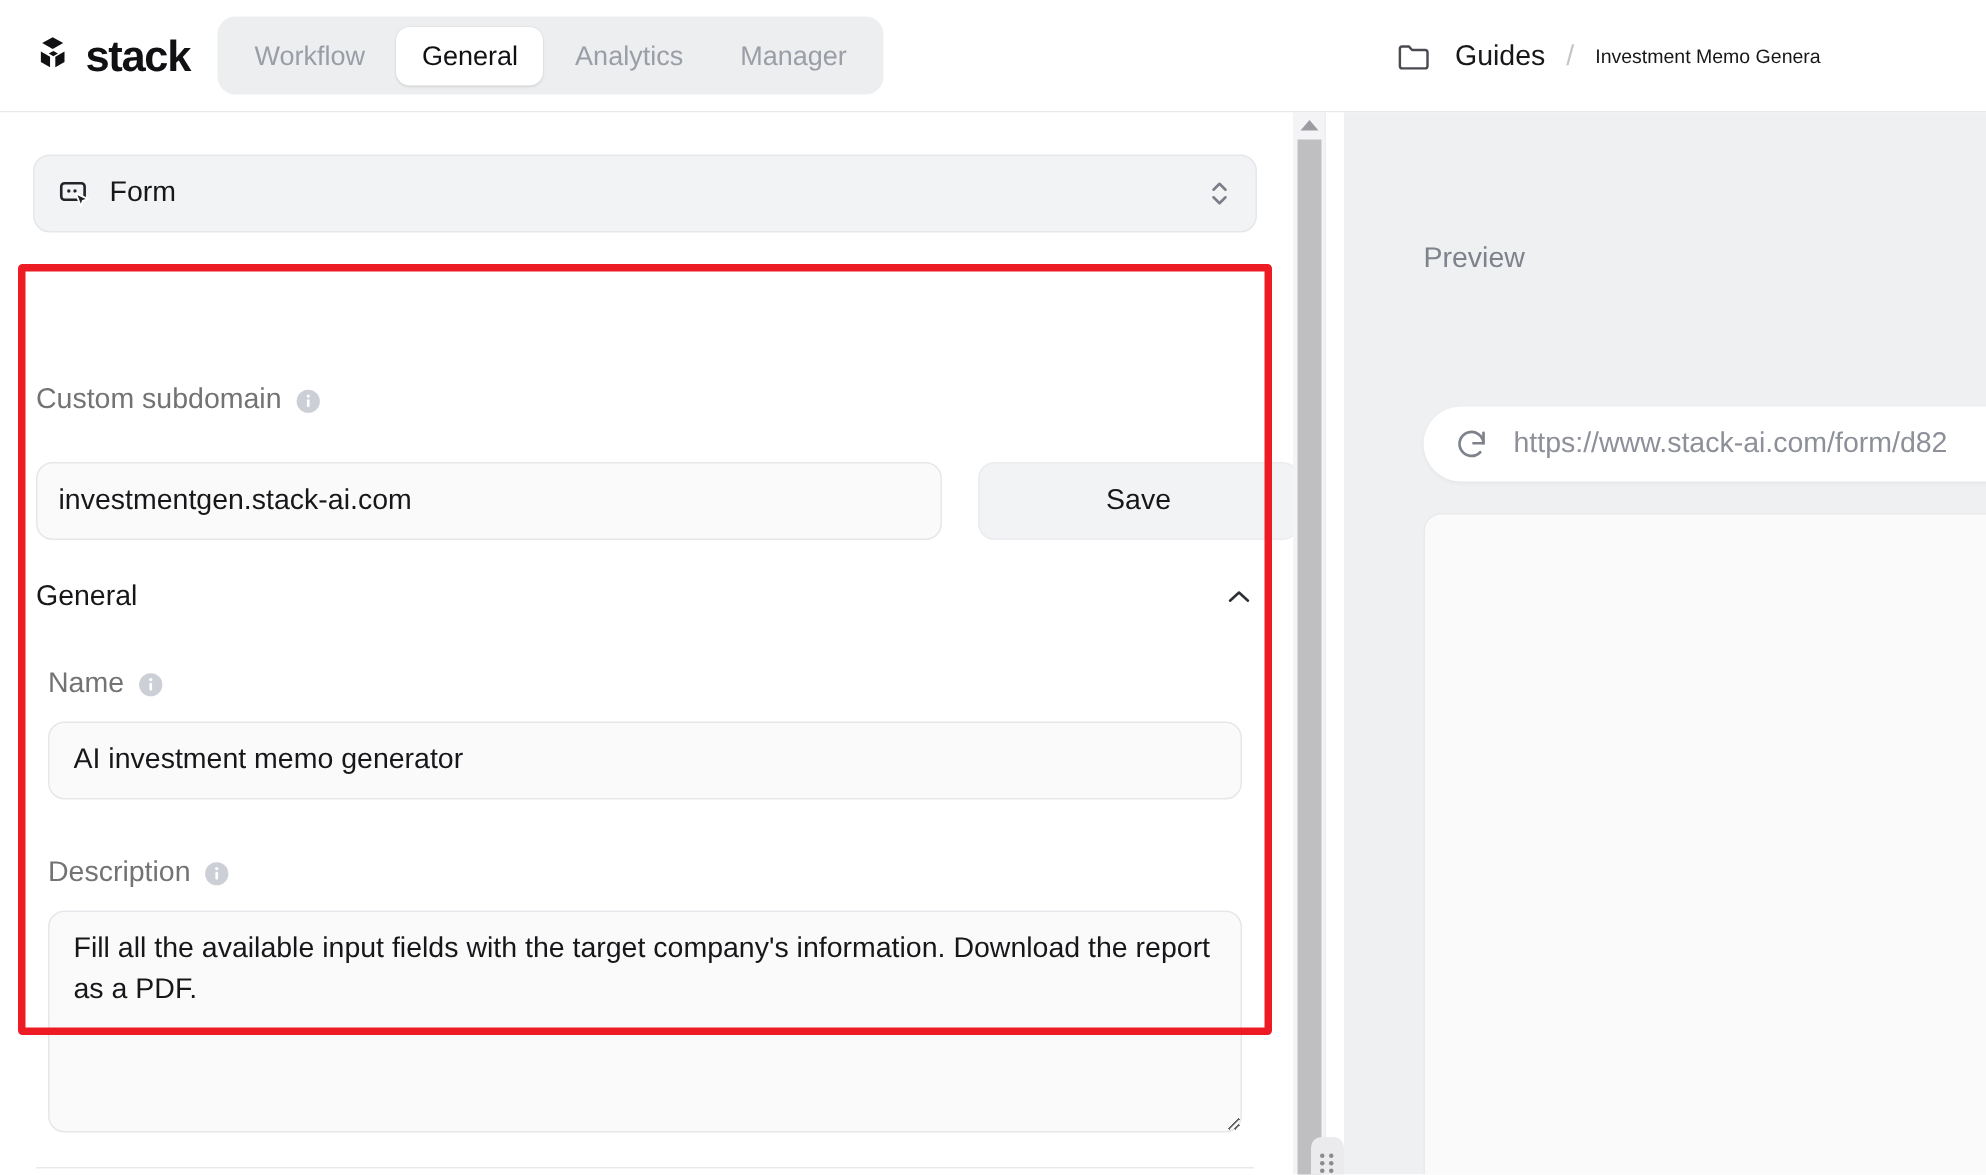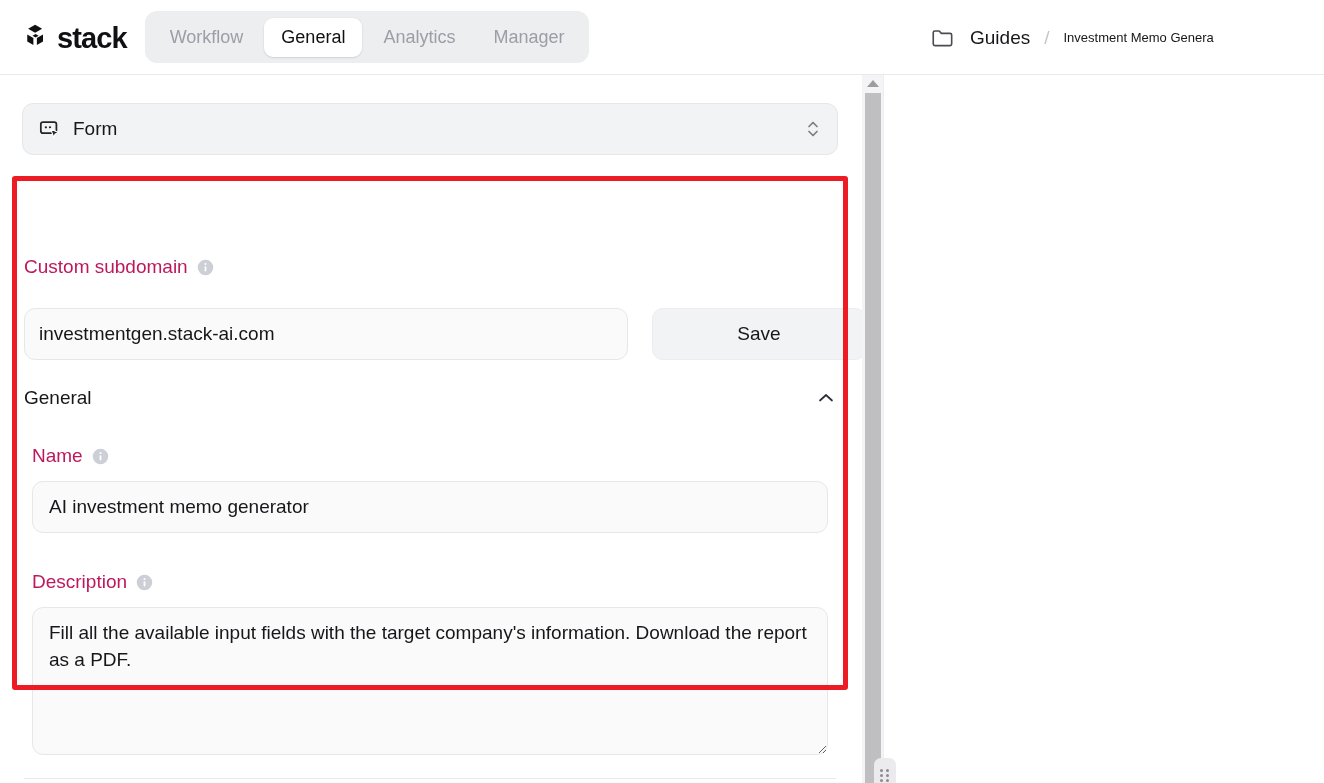--- a/index.html
+++ b/index.html
@@ -88,21 +88,21 @@
   .highlight-box {
     position: absolute; left: 12px; top: 176px;
     width: 836px; height: 514px;
     border: 5px solid #ed1c24;
     border-radius: 3px;
     pointer-events: none;
     z-index: 40;
   }
 
   .label-row { display: flex; align-items: center; gap: 9px; }
-  .field-label { font-size: 19px; color: #be185d; }
+  .field-label { font-size: 19px; color: #737373; }
   .info-icon { width: 17px; height: 17px; flex: none; }
 
   .sub-label-row { position: absolute; left: 24px; top: 181px; }
 
   .subdomain-row {
     position: absolute; left: 24px; top: 217px;
     display: flex; gap: 24px; margin-top: 16px;
   }
   .subdomain-input {
     width: 604px; height: 52px;
@@ -335,14 +335,27 @@
     <div class="drag-dots">
       <i></i>
         <i></i>
         <i></i>
         <i></i>
         <i></i>
         <i></i>
     </div>
   </div>
 
+  <div class="right-panel">
+    <div class="preview-label">Preview</div>
+
+    <div class="url-bar">
+      <svg class="refresh-icon" viewBox="0 0 24 24" fill="none" stroke="#7e828b" stroke-width="1.8" stroke-linecap="round" stroke-linejoin="round">
+        <path d="M20 11.5a8 8 0 1 0-2.2 6"></path>
+        <polyline points="20,4.5 20,11.5 13.3,11.5"></polyline>
+      </svg>
+      <span class="url-text">https://www.stack-ai.com/form/d82</span>
+    </div>
+
+    <div class="preview-frame"></div>
+  </div>
 
 </div>
 
 </body></html>

